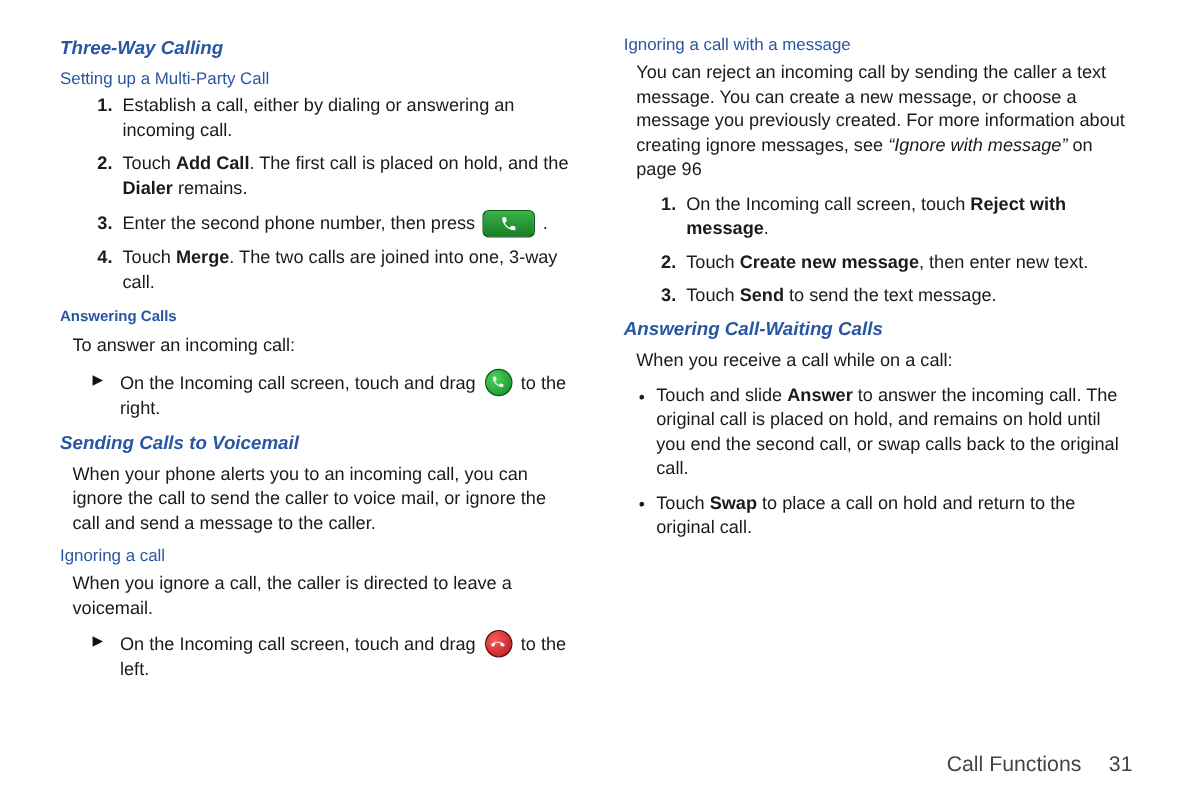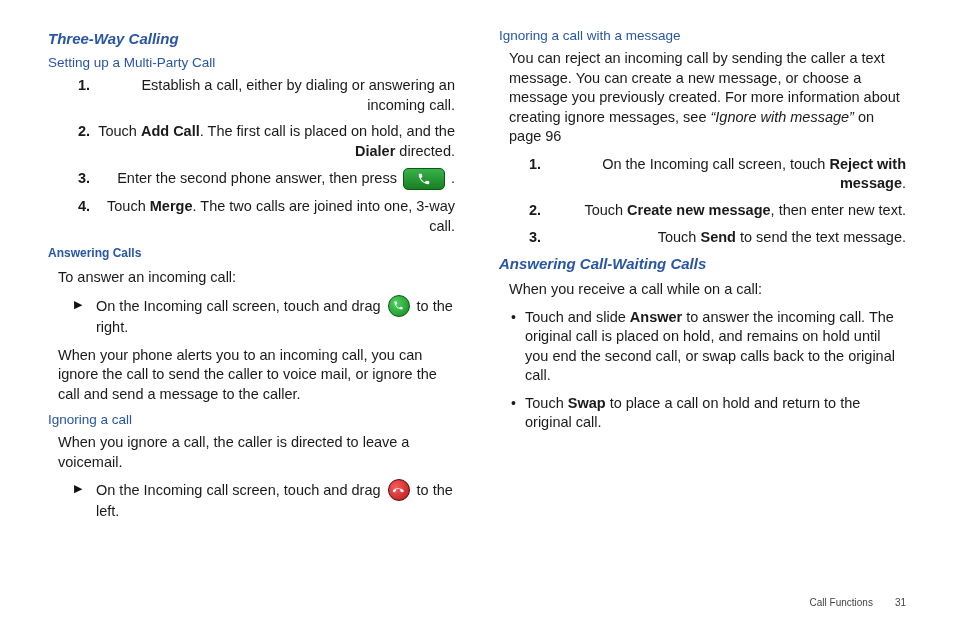--- a/index.html
+++ b/index.html
@@ -35,41 +35,41 @@
   }
   .h-blue-section{
     color:#2956a3;
     font-weight:700;
     font-size:12px;
     margin:10px 0 8px 0;
   }
   p{margin:0 0 8px 0;line-height:1.35;font-stretch:condensed;}
   .body-indent{padding-left:10px;}
   ol{margin:4px 0 8px 0;padding-left:46px;}
-  ol li{padding-left:4px;margin-bottom:7px;line-height:1.35;text-align:right;}
+  ol li{padding-left:4px;margin-bottom:7px;line-height:1.35;}
   ol li::marker{font-weight:700;}
   ul.arrow{list-style:none;margin:4px 0 8px 0;padding-left:26px;}
   ul.arrow li{position:relative;padding-left:22px;margin-bottom:6px;line-height:1.35;}
   ul.arrow li::before{
     content:"▶";
     position:absolute;left:0;top:1px;
     font-size:11px;color:#111;
   }
   ul.dot{list-style:none;margin:4px 0 8px 0;padding-left:12px;}
   ul.dot li{position:relative;padding-left:14px;margin-bottom:8px;line-height:1.35;font-stretch:condensed;}
   ul.dot li::before{
     content:"•";
     position:absolute;left:0;top:0;font-size:14px;
   }
   b{font-weight:700;}
   i.ref{font-style:italic;}
   .footer{
     position:absolute;
-    right:48px;bottom:28px;
-    font-size:10px;color:#444;
+    right:48px;bottom:14px;
+    font-size:17px;color:#444;
     display:flex;align-items:center;gap:22px;
   }
   
   .phone-pill{
     display:inline-flex;align-items:center;justify-content:center;
     vertical-align:middle;
     width:40px;height:20px;border-radius:5px;
     background:linear-gradient(#39b24a,#187f24);
     border:1px solid #0a5a12;
     margin:0 2px;
@@ -91,24 +91,24 @@
 <div class="page">
 
   <div class="col">
 
     <div class="h-blue-italic">Three-Way Calling</div>
 
     <div class="h-blue-sub">Setting up a Multi-Party Call</div>
     <ol>
       <li>Establish a call, either by dialing or answering an incoming call.</li>
       <li>
-        <span>Touch </span><b>Add Call</b><span>. The first call is placed on hold, and the </span><b>Dialer</b><span> directed.</span>
+        <span>Touch </span><b>Add Call</b><span>. The first call is placed on hold, and the </span><b>Dialer</b><span> remains.</span>
       </li>
       <li>
-        <span>Enter the second phone answer, then press </span>
+        <span>Enter the second phone number, then press </span>
         <span class="phone-pill">
           <svg viewBox="0 0 24 24">
               <path fill="#fff" d="M6.6 10.8c1.4 2.8 3.8 5.2 6.6 6.6l2.2-2.2c.3-.3.7-.4 1.1-.3 1.1.4 2.3.6 3.5.6.6 0 1 .4 1 1v3.4c0 .6-.4 1-1 1C11 21 3 13 3 4c0-.6.4-1 1-1h3.5c.6 0 1 .4 1 1 0 1.2.2 2.4.6 3.5.1.4 0 .8-.3 1.1L6.6 10.8z"></path>
             </svg>
         </span>
         <span>.</span>
       </li>
       <li>
         <span>Touch </span><b>Merge</b><span>. The two calls are joined into one, 3-way call.</span>
       </li>
@@ -121,20 +121,21 @@
         <span>On the Incoming call screen, touch and drag </span>
         <span class="circ circ-green">
           <svg viewBox="0 0 24 24">
               <path fill="#fff" d="M6.6 10.8c1.4 2.8 3.8 5.2 6.6 6.6l2.2-2.2c.3-.3.7-.4 1.1-.3 1.1.4 2.3.6 3.5.6.6 0 1 .4 1 1v3.4c0 .6-.4 1-1 1C11 21 3 13 3 4c0-.6.4-1 1-1h3.5c.6 0 1 .4 1 1 0 1.2.2 2.4.6 3.5.1.4 0 .8-.3 1.1L6.6 10.8z"></path>
             </svg>
         </span>
         <span> to the right.</span>
       </li>
     </ul>
 
+    <div class="h-blue-italic">Sending Calls to Voicemail</div>
     <p class="body-indent">When your phone alerts you to an incoming call, you can ignore the call to send the caller to voice mail, or ignore the call and send a message to the caller.</p>
 
     <div class="h-blue-sub">Ignoring a call</div>
     <p class="body-indent">When you ignore a call, the caller is directed to leave a voicemail.</p>
     <ul class="arrow">
       <li>
         <span>On the Incoming call screen, touch and drag </span>
         <span class="circ circ-red">
           <svg viewBox="0 0 24 24">
               <path fill="#fff" d="M21 15.5c-1.2 0-2.4-.2-3.5-.6-.4-.1-.8 0-1.1.3l-2.2 2.2c-2.8-1.4-5.2-3.8-6.6-6.6l2.2-2.2c.3-.3.4-.7.3-1.1C9.7 6.4 9.5 5.2 9.5 4c0-.6-.4-1-1-1H5c-.6 0-1 .4-1 1 0 9 8 17 17 17 .6 0 1-.4 1-1v-3.5c0-.6-.4-1-1-1z" transform="rotate(135 12 12)"></path>

